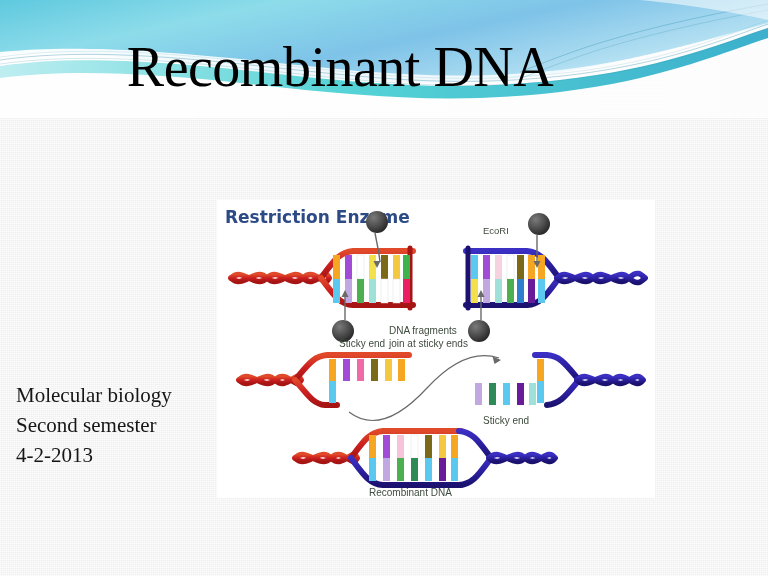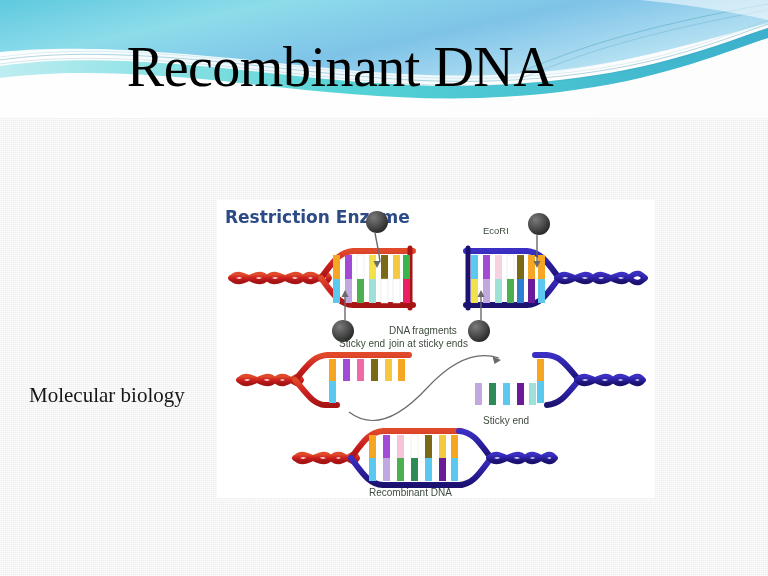--- a/index.html
+++ b/index.html
@@ -59,21 +59,21 @@
   
   #subtitle {
     position: absolute;
     left: 16px;
     top: 381px;
     font-size: 21px;
     line-height: 1.42;
     color: #161616;
     font-family: "Liberation Serif", "DejaVu Serif", serif;
   }
-  #subtitle div { white-space: nowrap; margin-left: 13px; }
+  #subtitle div { white-space: nowrap; }
 
   
   #figure {
     position: absolute;
     left: 217px;
     top: 200px;
     width: 438px;
     height: 298px;
     background: #ffffff;
     overflow: hidden;
@@ -315,15 +315,17 @@
           <rect x="234" y="258" width="7" height="23" fill="#5bc8f0"></rect>
         </g>
       </g>
 
       <text class="fig-label" x="152" y="296">Recombinant DNA</text>
     </svg>
   </div>
 
   <div id="subtitle">
     <div>Molecular biology</div>
+    <div>Second semester</div>
+    <div>4-2-2013</div>
   </div>
 
 </div>
 
 </body></html>

